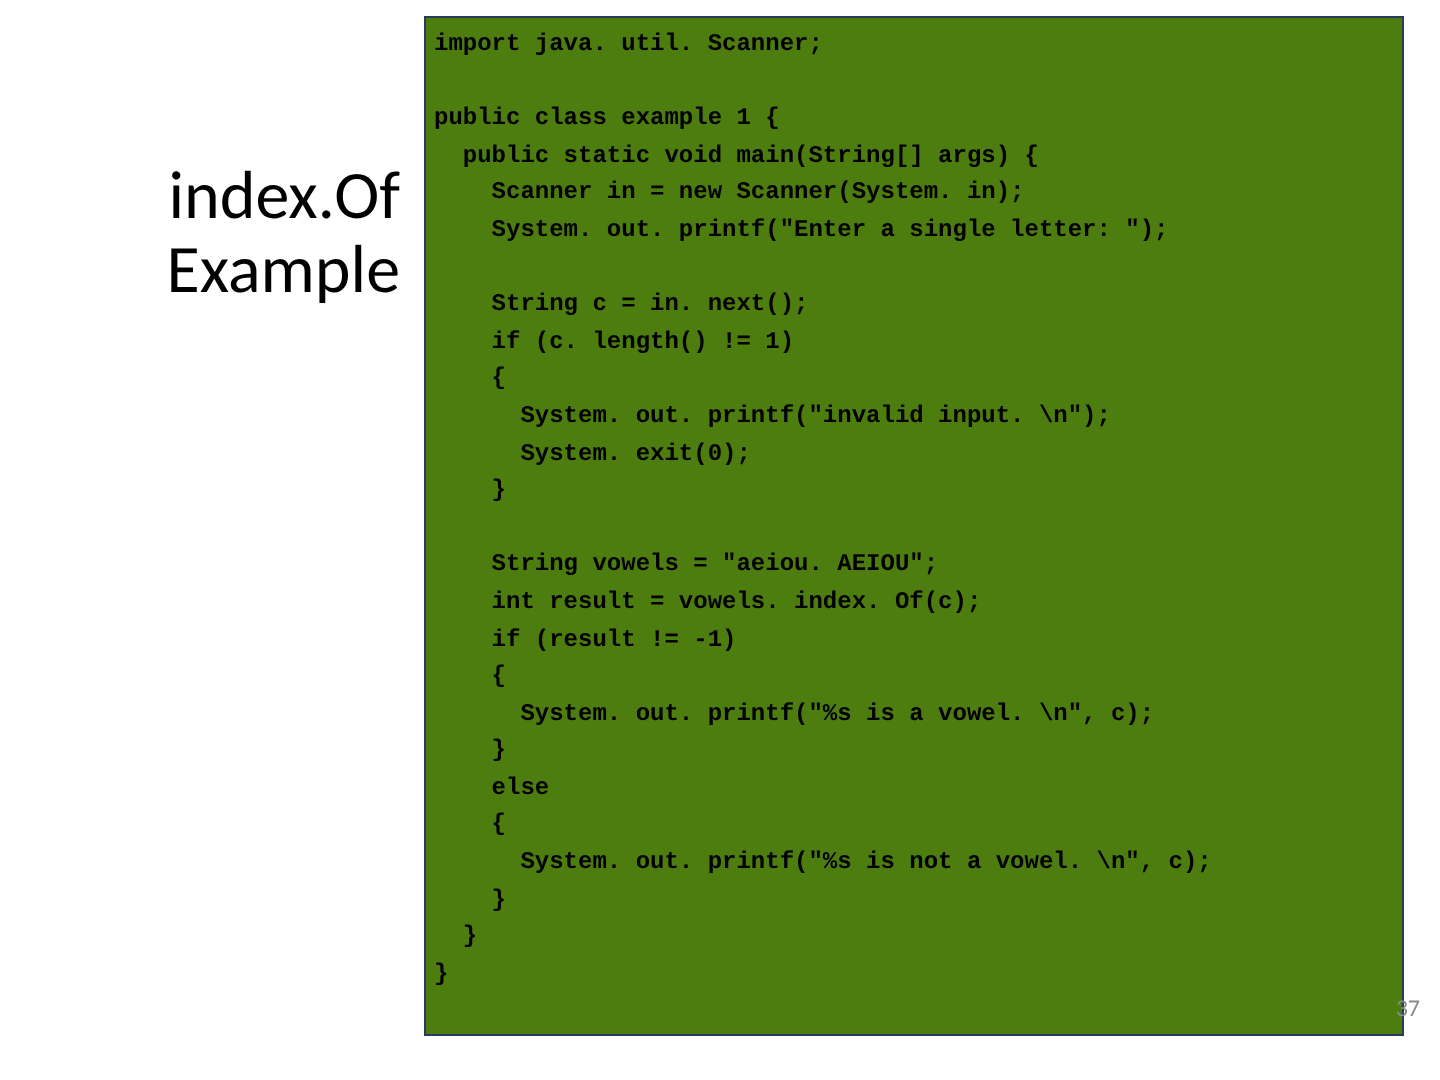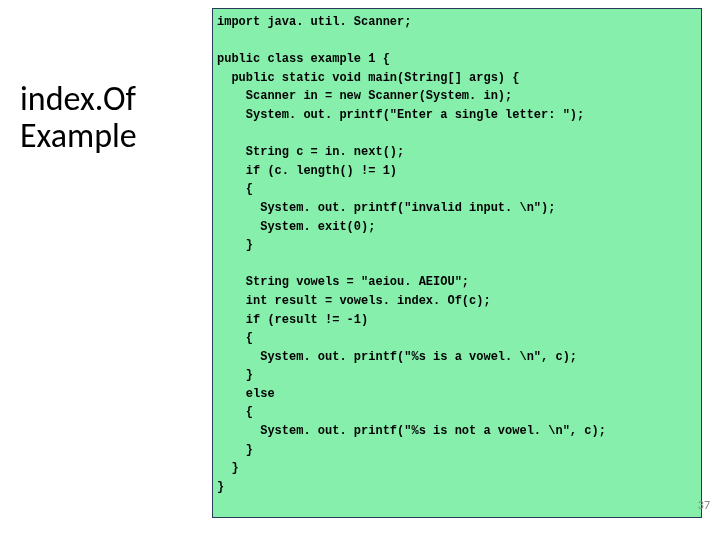--- a/index.html
+++ b/index.html
@@ -10,42 +10,42 @@
     background: #fff;
     font-family: Calibri, Arial, sans-serif;
     position: relative;
     overflow: hidden;
   }
   .title-area {
     position: absolute;
     left: 20px;
     top: 80px;
     width: 180px;
-    text-align: left;
+    text-align: right;
   }
   .title-line1 {
     font-size: 34px;
     font-weight: 400;
     color: #000;
     line-height: 1.1;
   }
   .title-line2 {
     font-size: 34px;
     font-weight: 400;
     color: #000;
     line-height: 1.1;
   }
   .code-box {
     position: absolute;
     left: 212px;
     top: 8px;
     width: 490px;
     height: 510px;
     border: 1px solid #2a3a5a;
-    background: #86efac;
+    background: #4d7c0f;
     padding: 4px 4px;
     box-sizing: border-box;
   }
   .code-box pre {
     margin: 0;
     font-family: "Courier New", Courier, monospace;
     font-size: 12px;
     font-weight: bold;
     line-height: 1.55;
     white-space: pre;

